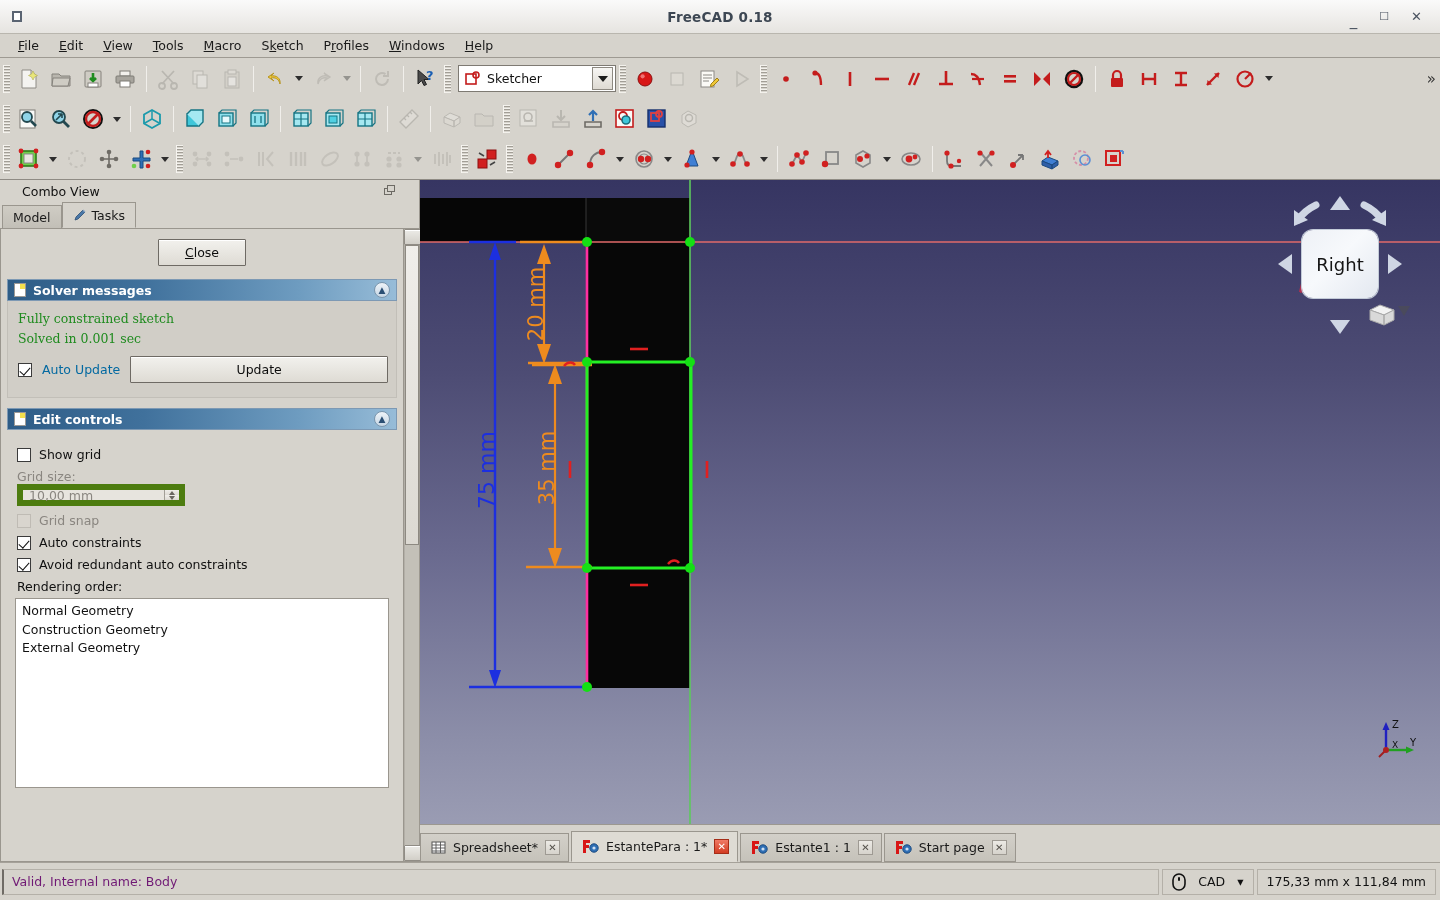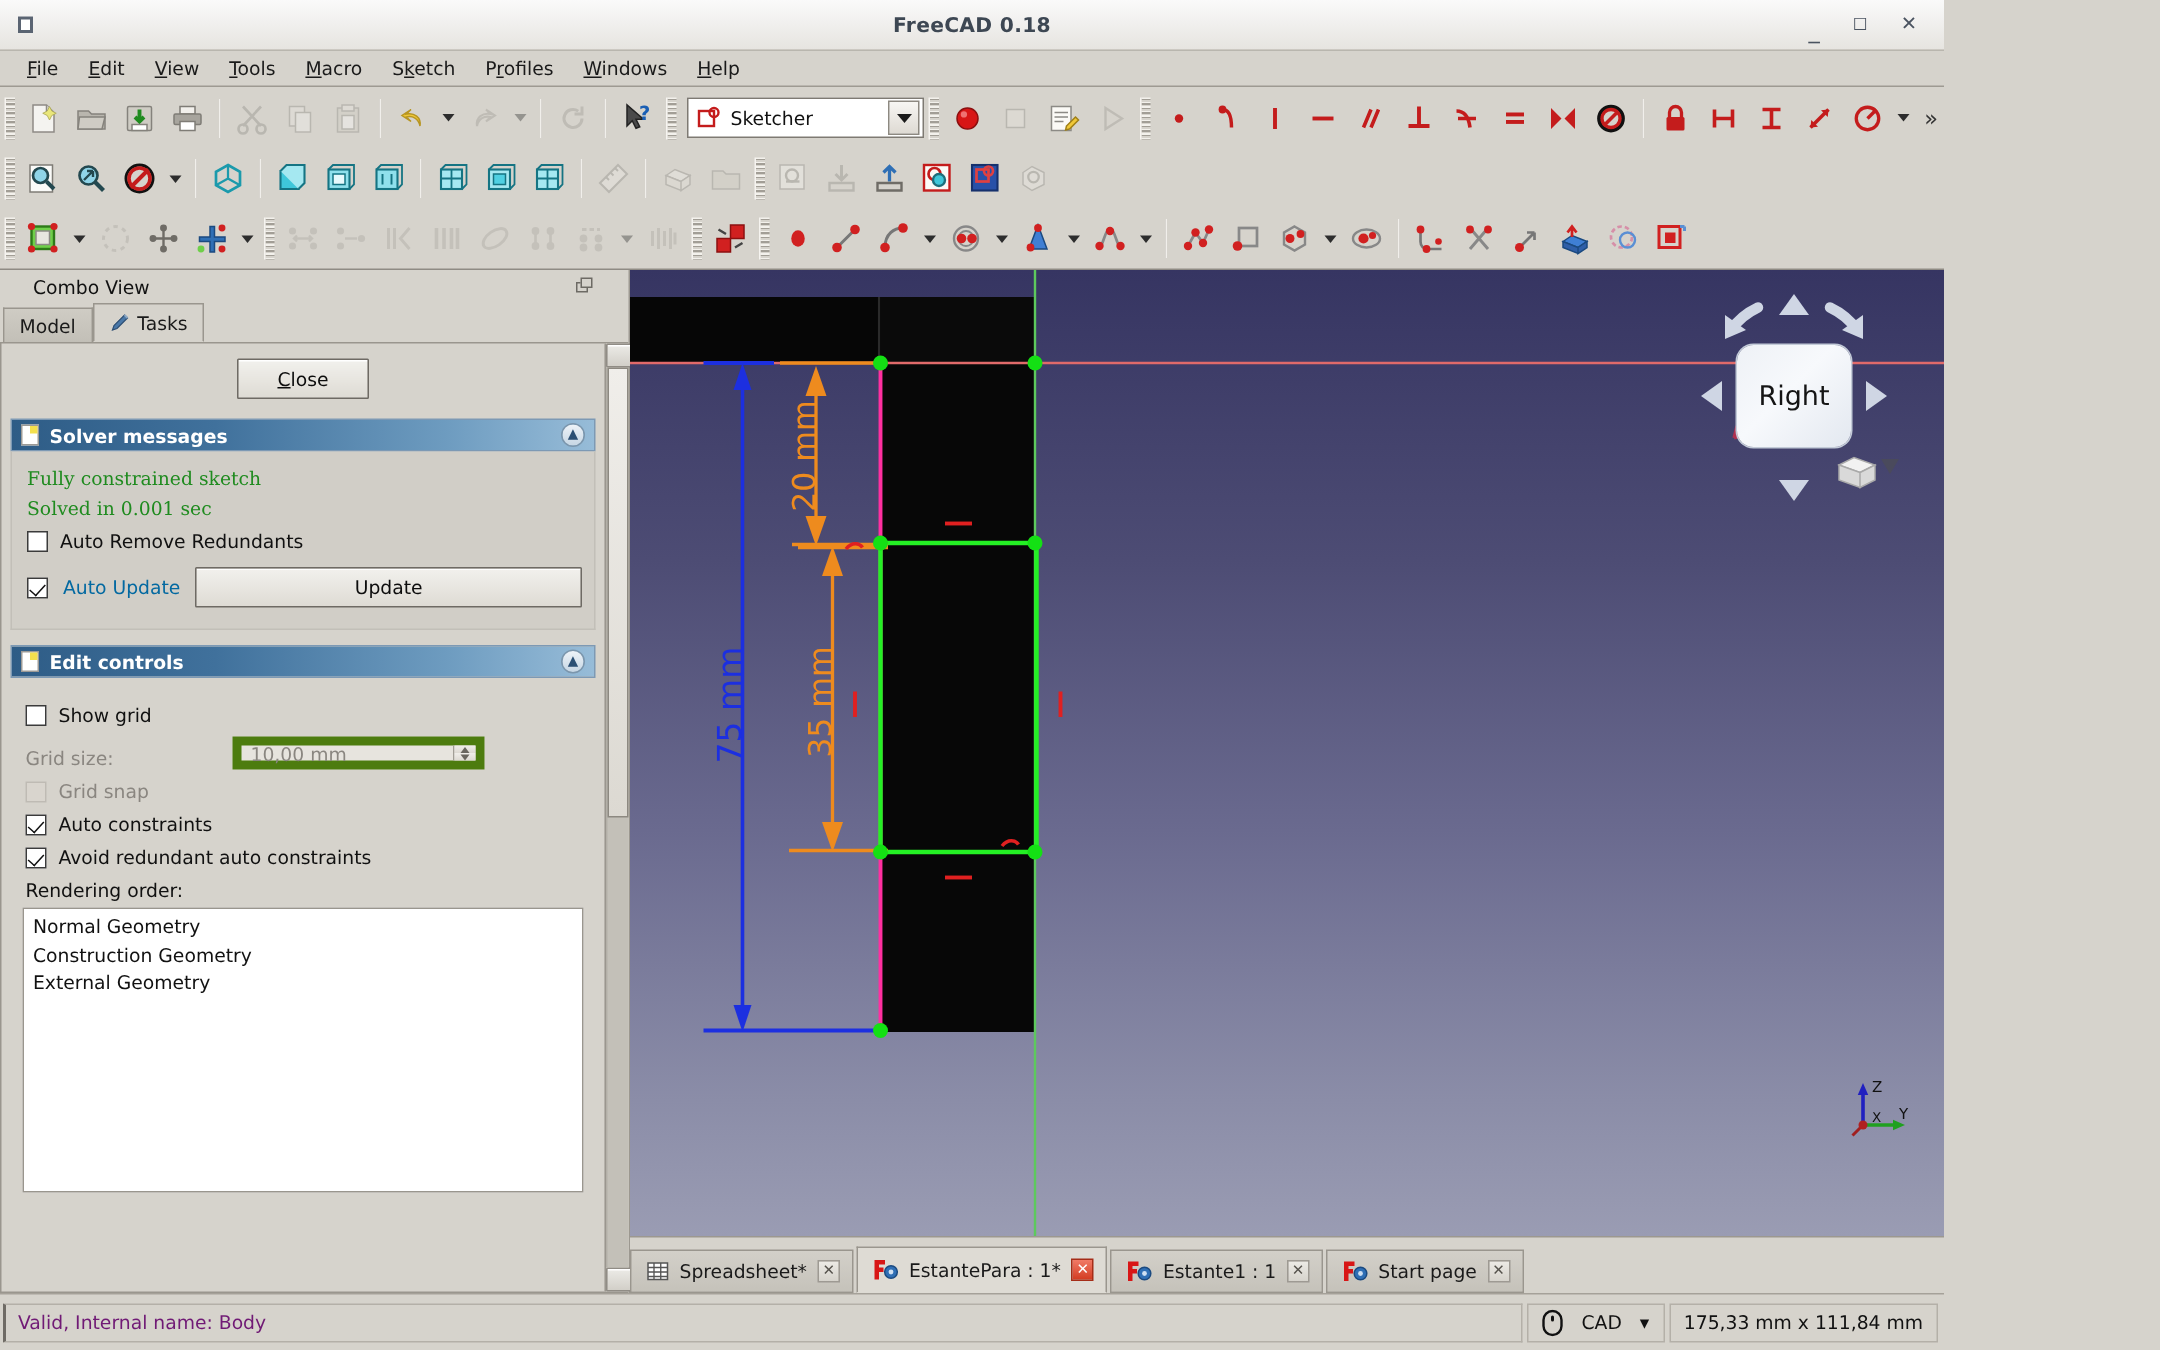--- a/index.html
+++ b/index.html
@@ -4,21 +4,21 @@
 <style>
   * { box-sizing: border-box; }
   html, body {
     margin: 0; padding: 0;
     width: 1440px; height: 900px;
     overflow: hidden;
     font-family: "DejaVu Sans", "Liberation Sans", sans-serif;
     font-size: 12px;
     background: #d6d3cc;
   }
-  #app { width: 1296px; height: 900px; position: relative; display: flex; flex-direction: column; }
+  #app { width: 1440px; height: 900px; position: relative; display: flex; flex-direction: column; }
 
   
   .titlebar {
     height: 34px; flex: 0 0 34px;
     background: linear-gradient(to bottom, #fafafa 0%, #f0efed 50%, #e6e4e0 100%);
     border-bottom: 1px solid #b9b6ae;
     display: flex; align-items: center; position: relative;
   }
   .titlebar .tb-icon {
     width: 10px; height: 11px; margin-left: 12px;
@@ -137,21 +137,21 @@
   .cb.checked::after {
     content: ''; position: absolute; left: 3px; top: 1px; width: 5px; height: 9px;
     border: solid #111; border-width: 0 1.6px 1.6px 0; transform: rotate(42deg);
   }
   .cb.dis { background: #ded9d2; border-color: #9b968f; }
   .dimtext { color: #8a8680; }
 
   .row-split { display: flex; align-items: center; gap: 10px; margin: 10px 0 6px 2px; }
   .btn-wide { flex: 1 1 auto; text-align: center; padding: 5px 0; }
 
-  .fieldrow { display: flex; align-items: flex-end; margin: 6px 0 6px 2px; font-size: 12.5px; }
+  .fieldrow { display: flex; align-items: flex-start; margin: 6px 0 6px 2px; font-size: 12.5px; flex-direction: column; }
   .fieldrow .lab { width: 138px; color: #8a8680; }
   .spin { width: 168px; height: 22px; display: flex; background: #e7e4de; border: 6px solid #4d7c0f; }
   .spin .val { flex: 1 1 auto; display: flex; align-items: center; padding-left: 6px; color: #8a8680; font-size: 12.5px; }
   .spin .btns { width: 15px; display: flex; flex-direction: column; border-left: 1px solid #a29e96; }
   .spin .btns div { flex: 1; display: flex; align-items: center; justify-content: center;
      background: linear-gradient(to bottom,#f0eeea,#ddd9d2); }
   .tri-up-s { width:0;height:0;border-left:3px solid transparent;border-right:3px solid transparent;border-bottom:4px solid #6a665f; }
   .tri-dn-s { width:0;height:0;border-left:3px solid transparent;border-right:3px solid transparent;border-top:4px solid #6a665f; }
 
   .lbl-plain { font-size: 12.5px; color: #111; margin: 7px 0 4px 2px; }
@@ -849,24 +849,20 @@
           </div>
 
           <div class="group-head">
             <span class="note-ico"></span>
             <span>Solver messages</span>
             <span class="collapse-ico">▲</span>
           </div>
           <div class="group-body">
             <div class="msg">Fully constrained sketch</div>
             <div class="msg">Solved in 0.001 sec</div>
-            <div class="cbrow">
-              <span class="cb"></span>
-              <span>Auto Remove Redundants</span>
-            </div>
             <div class="row-split">
               <span class="cb checked"></span>
               <span style="font-size:12.5px;color:#0369a1">Auto Update</span>
               <div class="btn btn-wide">Update</div>
             </div>
           </div>
 
           <div class="group-head" style="margin-top:10px">
             <span class="note-ico"></span>
             <span>Edit controls</span>

